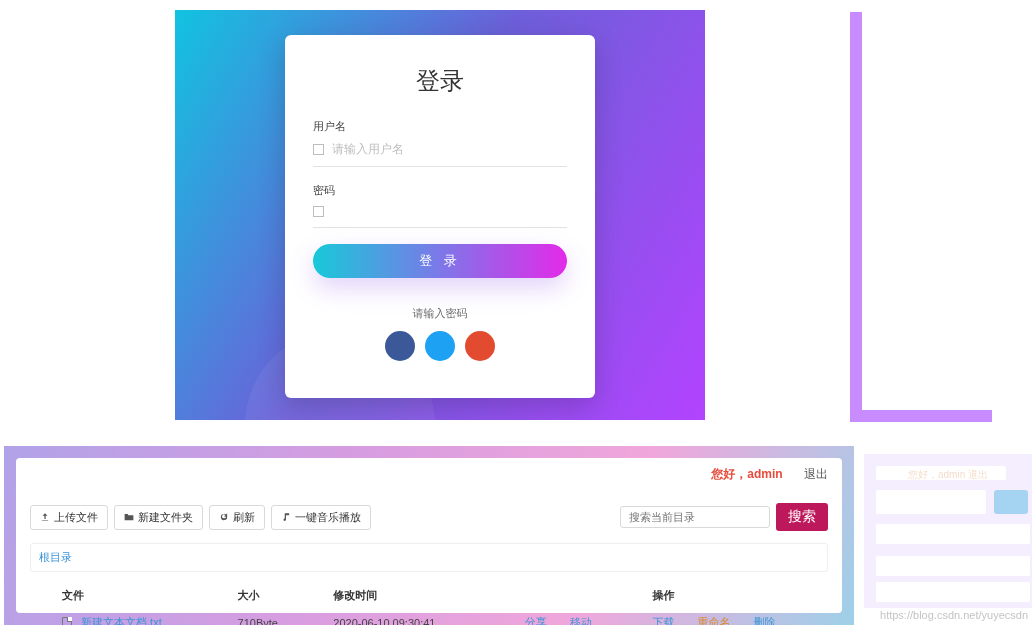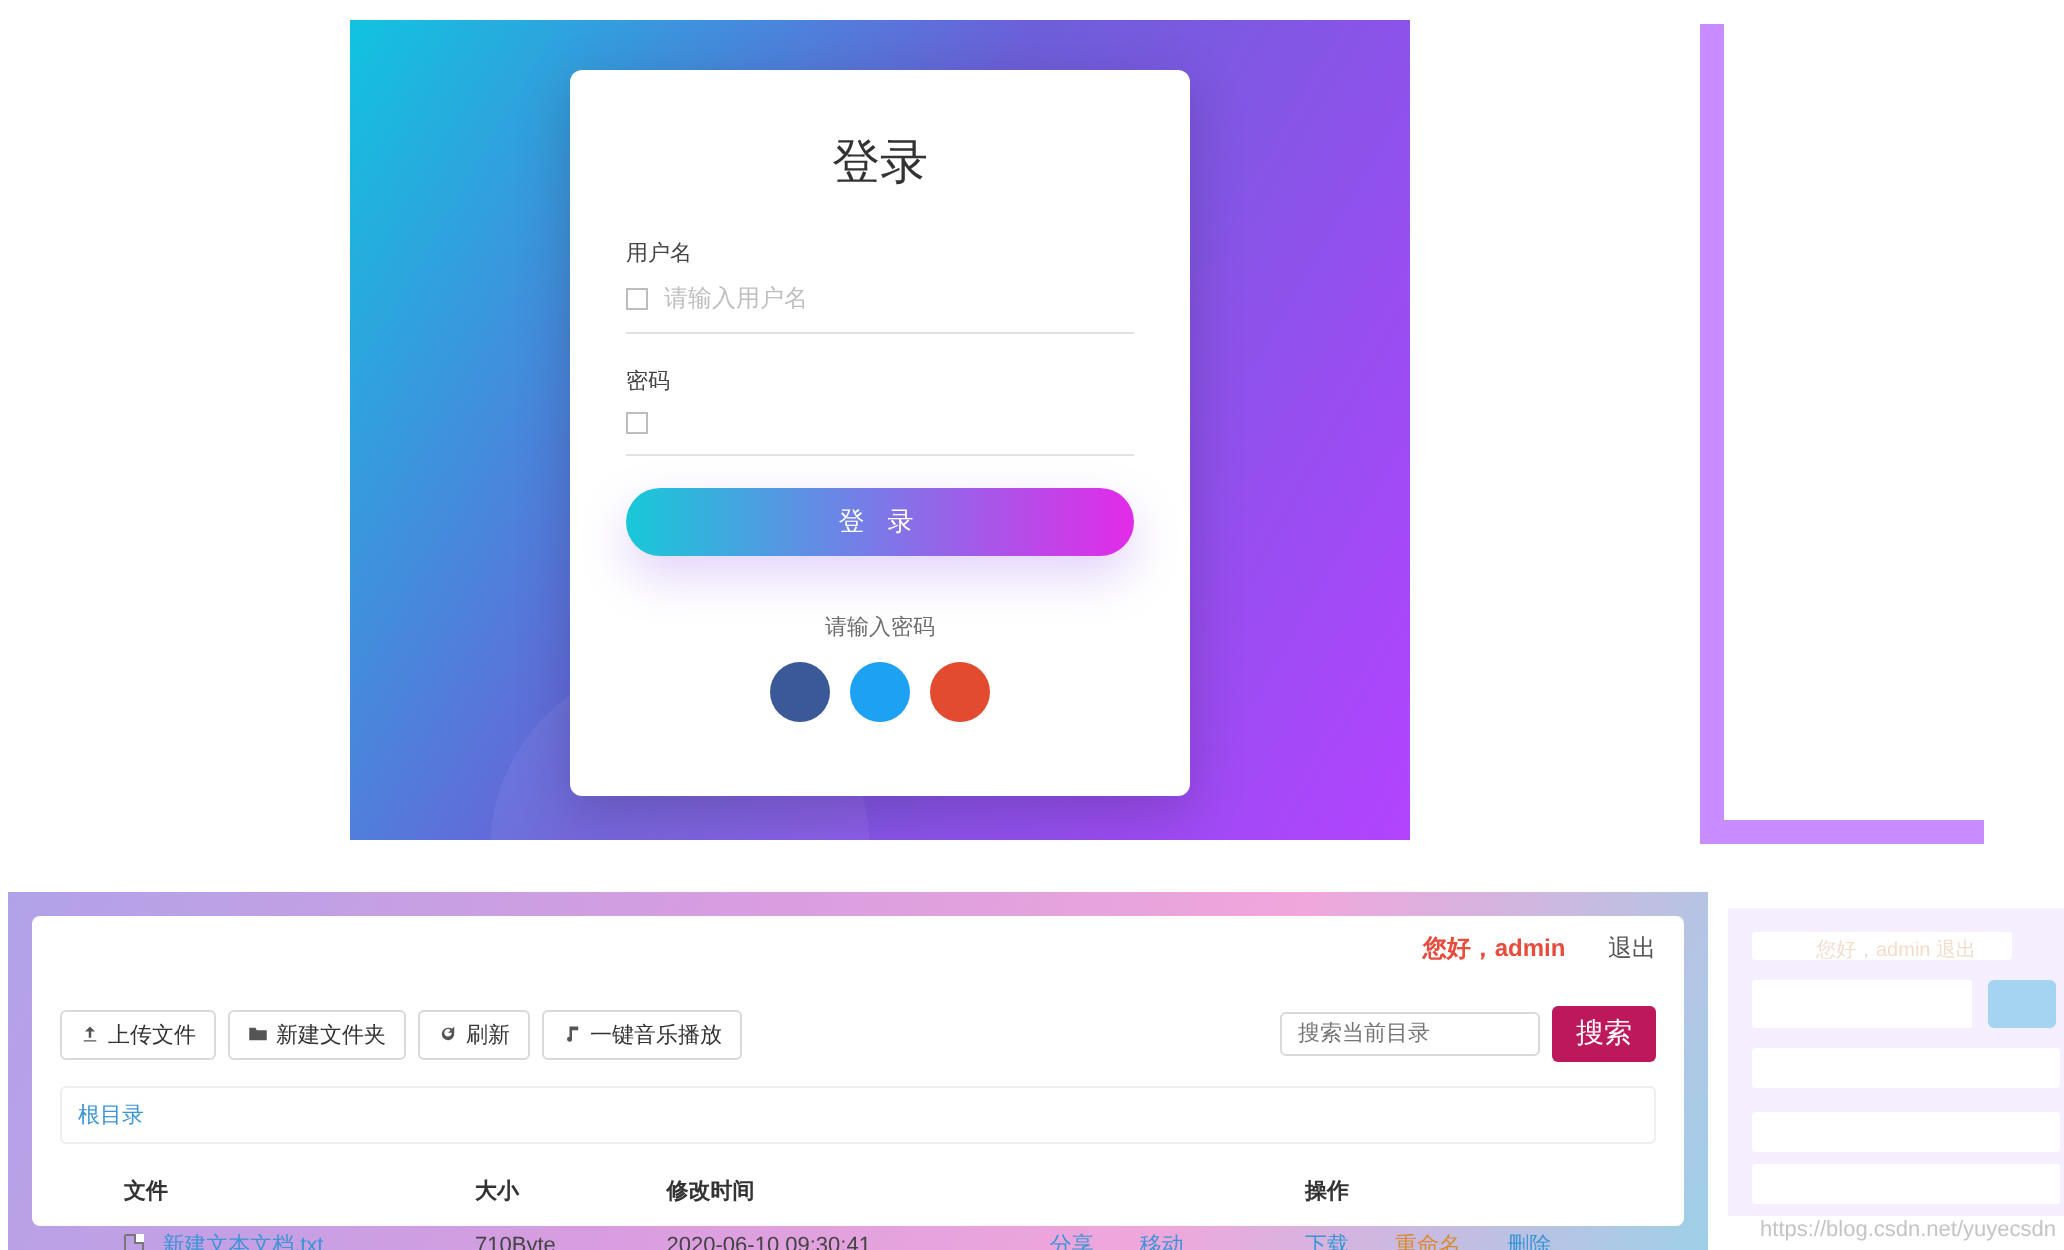--- a/index.html
+++ b/index.html
@@ -46,21 +46,21 @@
                   padding:12px; }
     .fm-card    { width:100%; height:100%; background:#fff; border-radius:4px; padding:8px 14px; position:relative; }
     .fm-top     { text-align:right; font-size:12px; }
     .greet-hot  { color:#e74c3c;font-weight:bold; }
     .greet-exit { color:#555; margin-left:18px; cursor:pointer; }
     .fm-bar     { display:flex; align-items:center; margin-top:20px; }
     .btn        { font-size:11px; color:#333; border:1px solid #d9d9d9; background:#fff; border-radius:3px;
                   padding:4px 9px; margin-right:6px; cursor:pointer; display:inline-flex; align-items:center; gap:4px; }
     .btn svg    { width:10px; height:10px; }
     .spacer     { flex:1; }
-    .srch       { font-size:11px; color:#888; border:1px solid #d9d9d9; border-radius:3px; padding:4px 8px; width:130px; outline:none; }
+    .srch       { font-size:11px; color:#888; border:1px solid #d9d9d9; border-radius:3px; padding:4px 8px; width:150px; outline:none; }
     .srch-btn   { font-size:14px; color:#fff; background:#be185d; border:none; border-radius:3px; padding:5px 12px; margin-left:6px; cursor:pointer; }
     .crumb      { margin-top:12px; border:1px solid #eee; border-radius:3px; padding:6px 8px; font-size:11px; color:#3b95d6; }
     .tbl        { width:100%; margin-top:10px; border-collapse:collapse; font-size:11px;margin-left:28px; }
     .tbl th     { text-align:left; font-weight:600; color:#333; padding:6px 4px; }
     .tbl td     { padding:6px 4px; color:#444; }
     .link       { color:#3b95d6; cursor:pointer; }
     .act        { color:#3b95d6; cursor:pointer; margin-right:20px; }
     .act.warn   { color:#d98b2e; }
     .file-ico   { display:inline-block; width:10px; height:12px; border:1px solid #777; border-radius:1px; margin-right:6px; vertical-align:middle; position:relative; }
     .file-ico::after{ content:""; position:absolute; top:-1px; right:-1px; width:4px; height:4px; border-left:1px solid #777; border-bottom:1px solid #777; background:#fff; }

